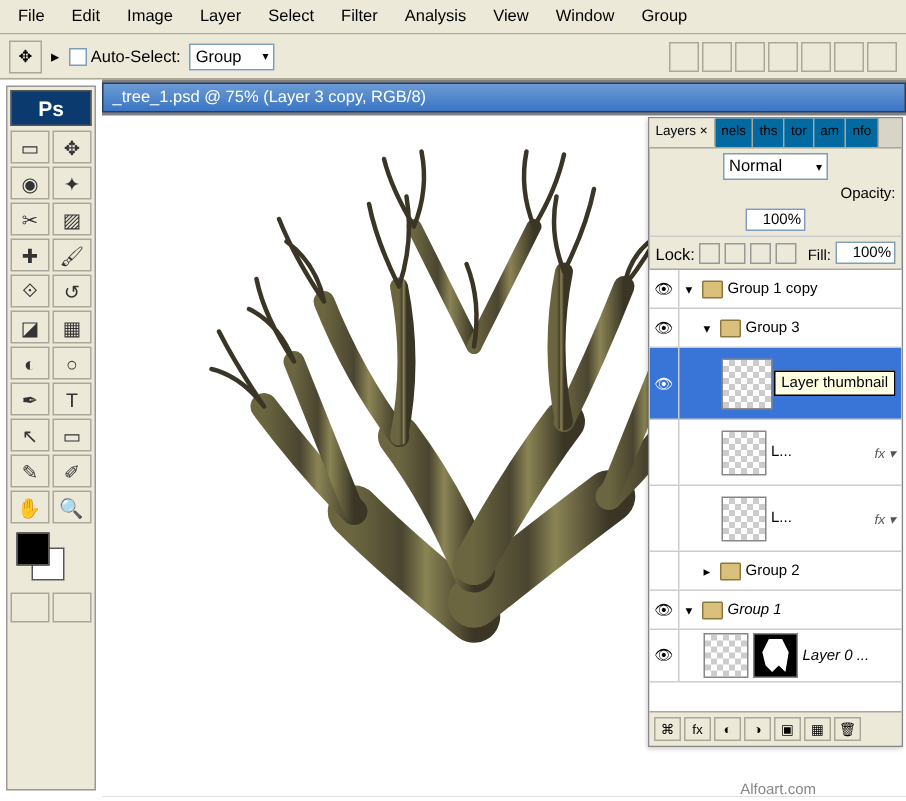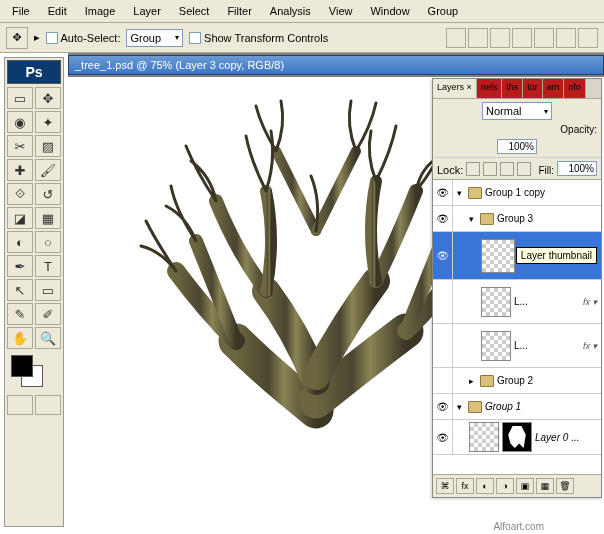--- a/index.html
+++ b/index.html
@@ -21,21 +21,21 @@
   .swatch .fg { position:absolute;top:0;left:4px;width:22px;height:22px;border:1px solid #555;background:#000; }
   .swatch .bg { position:absolute;top:10px;left:14px;width:22px;height:22px;border:1px solid #555;background:#fff; }
   .ebtns { display:grid; grid-template-columns:1fr 1fr; gap:2px; margin-top:4px;}
   .ebtn { height:20px;border:1px solid #aca899;background:#ece9d8; }
   .docwrap { flex:1; position:relative; background:#808080; }
   .doctitle { position:absolute;top:2px;left:0;right:0;height:20px;background:linear-gradient(#6b9bd4,#3a75c4);color:#fff;padding:3px 6px;border:1px solid #2a3f5f; }
   .canvas { position:absolute;top:24px;left:0;right:0;bottom:0;background:#fff; overflow:hidden;}
   .tree { position:absolute; left:50%; bottom:-40px; transform:translateX(-55%); }
   .layerspanel { position:absolute; top:78px; right:2px; width:170px; height:420px; background:#ece9d8; border:1px solid #888;display:flex;flex-direction:column; box-shadow:-1px 1px 3px rgba(0,0,0,.2);}
   .ptabs { display:flex; background:#d8d4c8; border-bottom:1px solid #aca899; height:20px; }
-  .ptab { padding:3px 4px; font-size:9px; border-right:1px solid #aca899; background:#b91c1c;}
+  .ptab { padding:3px 4px; font-size:9px; border-right:1px solid #aca899; background:#0369a1;}
   .ptab.act { background:#ece9d8; font-weight:normal; border-bottom:1px solid #ece9d8;}
   .blendrow { display:flex;align-items:center;padding:3px 4px;gap:4px;border-bottom:1px solid #ccc;flex-direction:column; }
   .lockrow { display:flex;align-items:flex-end;padding:3px 4px;gap:3px;border-bottom:1px solid #aca899;font-size:10px; }
   .lockbtn { width:14px;height:14px;border:1px solid #999;background:#ece9d8;display:inline-block; }
   .opfield { width:40px;border:1px solid #7f9db9;background:#fff;text-align:right;padding:0 2px;height:15px;font-size:10px; }
   .layerlist { flex:1; overflow-y:auto; background:#fff; }
   .lrow { display:flex;align-items:center;border-bottom:1px solid #ccc;min-height:26px; position:relative;}
   .lrow.sel { background:#3875d7;color:#fff; }
   .eye { width:20px;border-right:1px solid #ccc;align-self:stretch;display:flex;align-items:center;justify-content:center;font-size:10px; }
   .lbody { flex:1;display:flex;align-items:center;padding:2px 2px;gap:3px; }
@@ -72,24 +72,20 @@
   <div class="tool-icon">✥</div>
   <span>▸</span>
   <label style="display:flex;align-items:center;">
     <span class="chk"></span>
       <span>Auto-Select:</span>
   </label>
   <div class="drop">
     <span>Group</span>
       <span style="margin-left:14px;font-size:8px;">▾</span>
   </div>
-  <label style="display:flex;align-items:center;">
-    <span class="chk"></span>
-      <span>Show Transform Controls</span>
-  </label>
   <div class="alignbtns">
     <div class="alignbtn"></div>
     <div class="alignbtn"></div>
     <div class="alignbtn"></div>
     <div class="alignbtn"></div>
     <div class="alignbtn"></div>
     <div class="alignbtn"></div>
     <div class="alignbtn"></div>
   </div>
 </div>

